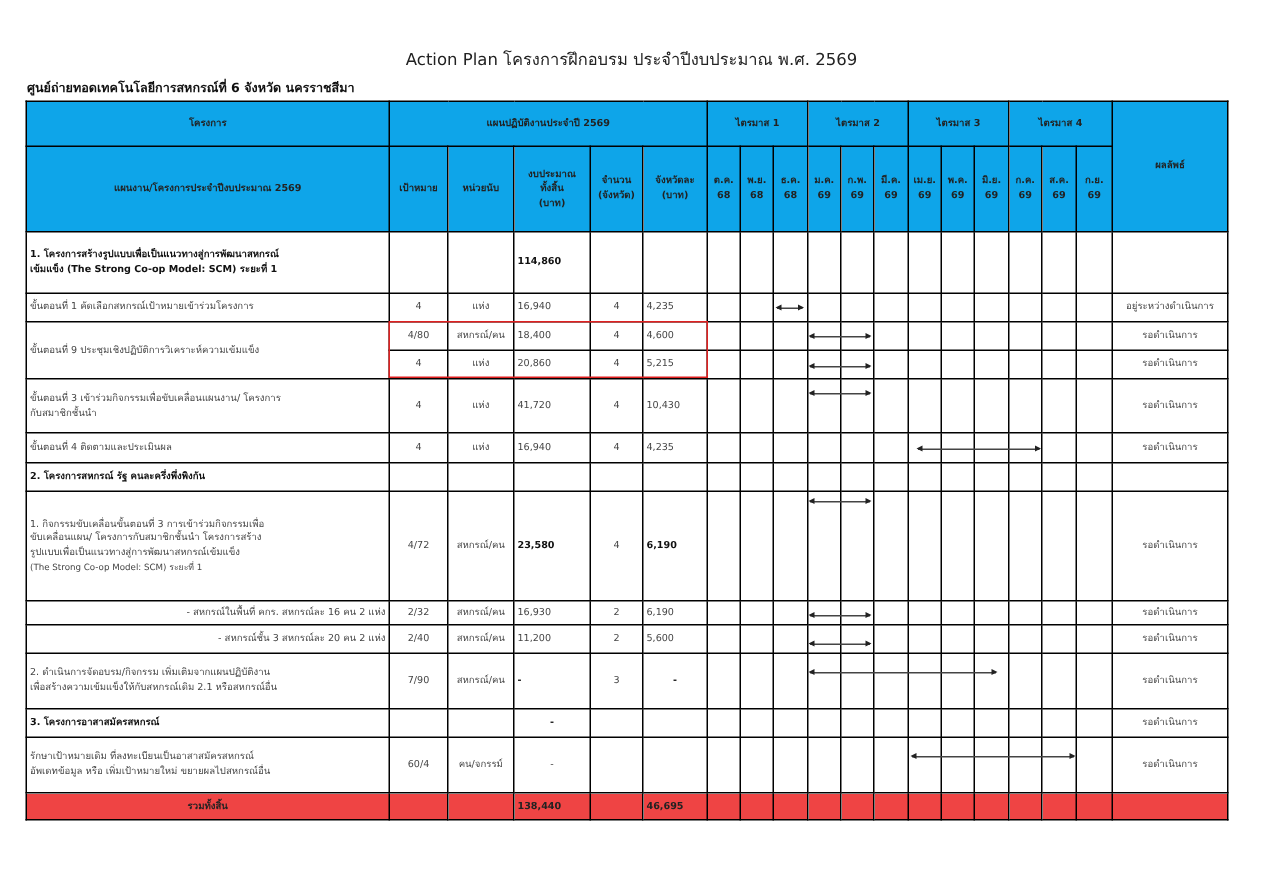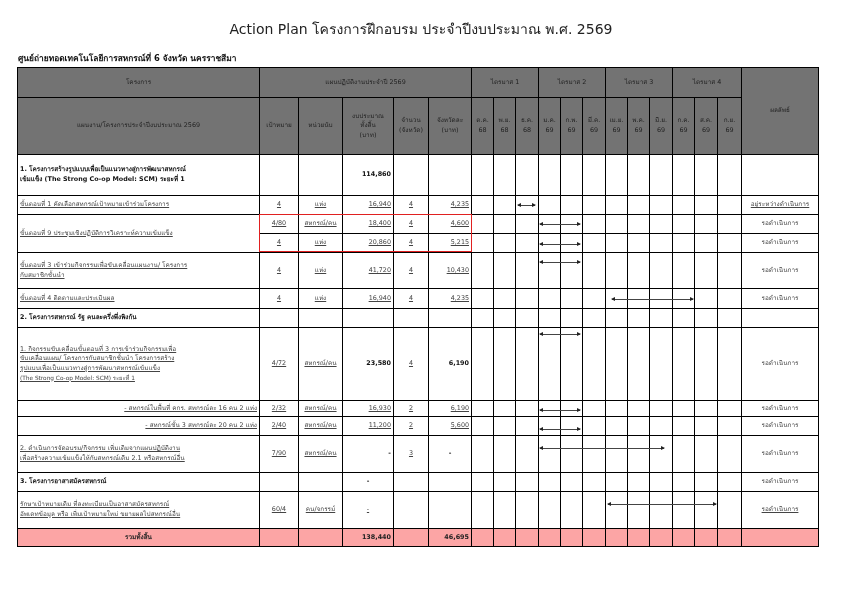--- a/index.html
+++ b/index.html
@@ -1,38 +1,38 @@
 <!DOCTYPE html>
 <html><head>
 <meta charset="utf-8">
 <style>
   html,body{margin:0;padding:0;background:#ffffff;}
   body{width:842px;height:595px;position:relative;overflow:hidden;font-family:"DejaVu Sans","Liberation Sans",sans-serif;color:#222;}
-  .title{position:absolute;left:0;width:842px;top:18px;text-align:center;font-size:14px;color:#222;}
+  .title{position:absolute;left:0;width:842px;top:30px;text-align:center;font-size:11px;color:#222;}
   .subtitle{position:absolute;left:18px;top:51px;font-size:8.4px;font-weight:bold;color:#111;}
   table.plan{position:absolute;left:17px;top:67px;border-collapse:collapse;table-layout:fixed;width:802px;}
   table.plan td,table.plan th{border:1.4px solid #000;padding:0 2px;font-size:6.4px;line-height:1.5;vertical-align:middle;overflow:hidden;}
-  table.plan th{background:#737373;font-weight:normal;color:#222;text-align:center;}
-  td.num{text-align:right;padding-right:5px;}
+  table.plan th{background:#0ea5e9;font-weight:bold;color:#222;text-align:center;}
+  td.num{padding-right:5px;}
   td.ctr{text-align:center;}
   td.top{vertical-align:top;padding-top:3px;}
   td.name{text-align:left;}
   td.sec{font-weight:bold;color:#111;font-size:6.6px;}
   td.ind{padding-left:14px;}
   td.ind2{text-align:right;padding-right:4px;}
   td.res{text-align:center;color:#444;vertical-align:top;padding-top:3px;}
   td.bold{font-weight:bold;color:#111;}
-  tr.total td{background:#fca5a5;font-weight:bold;}
+  tr.total td{background:#ef4444;font-weight:bold;}
   .redbox{position:absolute;left:259px;top:214px;width:213px;height:38px;border:1.6px solid #e02020;box-sizing:border-box;pointer-events:none;}
   .arrow{position:absolute;height:0;border-top:1px solid #444;}
   .arrow::before,.arrow::after{content:"";position:absolute;top:-3px;width:0;height:0;border-top:2.5px solid transparent;border-bottom:2.5px solid transparent;}
   .arrow::before{left:-1px;border-right:4px solid #222;}
   .arrow::after{right:-1px;border-left:4px solid #222;}
   .small{font-size:5.8px;color:#444;}
-  .grey{color:#444;text-decoration:underline;}
+  .grey{color:#444;}
 </style>
 </head>
 <body>
 
 <div class="title">Action Plan โครงการฝึกอบรม ประจำปีงบประมาณ พ.ศ. 2569</div>
 <div class="subtitle">ศูนย์ถ่ายทอดเทคโนโลยีการสหกรณ์ที่ 6 จังหวัด นครราชสีมา</div>
 
 <table class="plan">
   <colgroup>
     <col style="width:242px">

